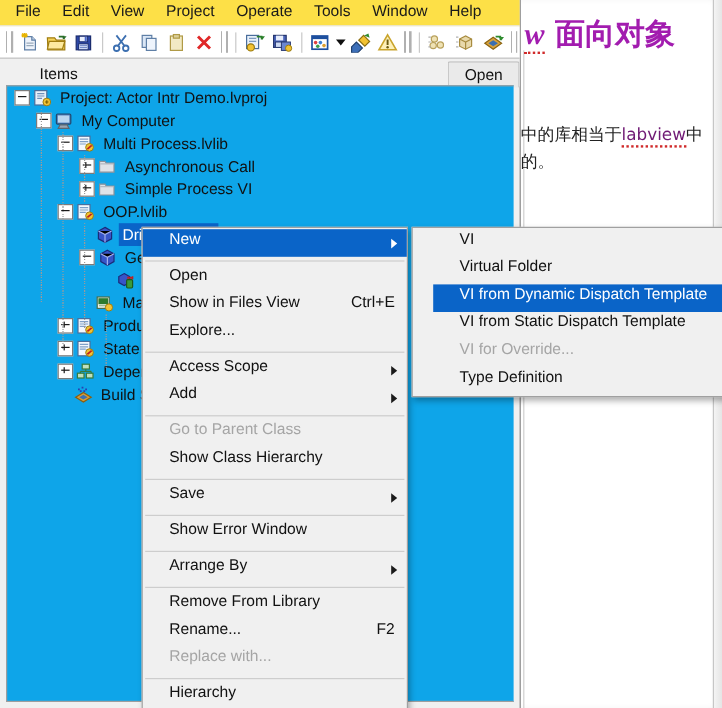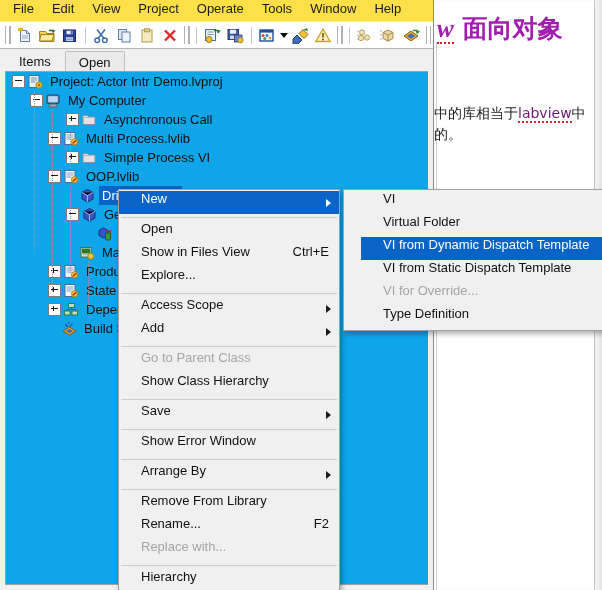--- a/index.html
+++ b/index.html
@@ -150,22 +150,23 @@
     border-right: 4px solid transparent;
     border-top: 5px solid #101010;
   }
 
   
   .tabstrip {
     height: 23px;
     background: #f0f0f0;
     display: flex;
     align-items: flex-end;
-    padding-left: 5px;
+    padding-left: 19px;
     position: relative;
+    justify-content: space-between;
   }
   .tab {
     font-size: 13px;
     color: #111;
     padding: 3px 13px 3px 13px;
     background: #f0f0f0;
     border: 1px solid transparent;
     cursor: default;
     position: relative;
     top: 1px;
@@ -505,38 +506,38 @@
           <div class="spacer" style="width: 24px;"></div>
           <div class="expander"></div>
           <span class="ticon"><svg width="17" height="16" viewBox="0 0 17 16">
               <rect x="2" y="2" width="12" height="8.5" rx="1" fill="#4a7ab8" stroke="#22496e"></rect>
               <rect x="3.2" y="3.2" width="9.6" height="6" fill="#bcd6ef"></rect>
               <path d="M5 11h6l1.5 3h-9z" fill="#9aa6b2" stroke="#5b6670"></path>
             </svg></span>
           <span class="tree-label">My Computer</span>
         </div>
         <div class="tree-row">
-          <div class="spacer" style="width: 60px;"></div>
-          <div class="expander plus"></div>
-          <span class="ticon"><svg width="17" height="16" viewBox="0 0 17 16">
-              <path d="M2 3.5h4.5l1 1.5H14v7.5H2z" fill="#dfe3e8" stroke="#8b9199"></path>
-              <path d="M2.5 5.5h11.2" stroke="#b3b9c0"></path>
-            </svg></span>
-          <span class="tree-label">Asynchronous Call</span>
-        </div>
-        <div class="tree-row">
           <div class="spacer" style="width: 42px;"></div>
           <div class="expander"></div>
           <span class="ticon"><svg width="17" height="16" viewBox="0 0 17 16">
               <rect x="2" y="1.5" width="10" height="12" fill="#f4f8fd" stroke="#4a6e9c"></rect>
               <path d="M3.5 4h7M3.5 6h7M3.5 8h5" stroke="#7fa0c8" stroke-width="1"></path>
               <circle cx="11.6" cy="10.8" r="3.2" fill="#f2c233" stroke="#9a7b10" stroke-width="0.8"></circle>
               <path d="M9.8 12.2l3.6-3" stroke="#c02020" stroke-width="1.4"></path>
             </svg></span>
           <span class="tree-label">Multi Process.lvlib</span>
+        </div>
+        <div class="tree-row">
+          <div class="spacer" style="width: 60px;"></div>
+          <div class="expander plus"></div>
+          <span class="ticon"><svg width="17" height="16" viewBox="0 0 17 16">
+              <path d="M2 3.5h4.5l1 1.5H14v7.5H2z" fill="#dfe3e8" stroke="#8b9199"></path>
+              <path d="M2.5 5.5h11.2" stroke="#b3b9c0"></path>
+            </svg></span>
+          <span class="tree-label">Asynchronous Call</span>
         </div>
         <div class="tree-row">
           <div class="spacer" style="width: 60px;"></div>
           <div class="expander plus"></div>
           <span class="ticon"><svg width="17" height="16" viewBox="0 0 17 16">
               <path d="M2 3.5h4.5l1 1.5H14v7.5H2z" fill="#dfe3e8" stroke="#8b9199"></path>
               <path d="M2.5 5.5h11.2" stroke="#b3b9c0"></path>
             </svg></span>
           <span class="tree-label">Simple Process VI</span>
         </div>

